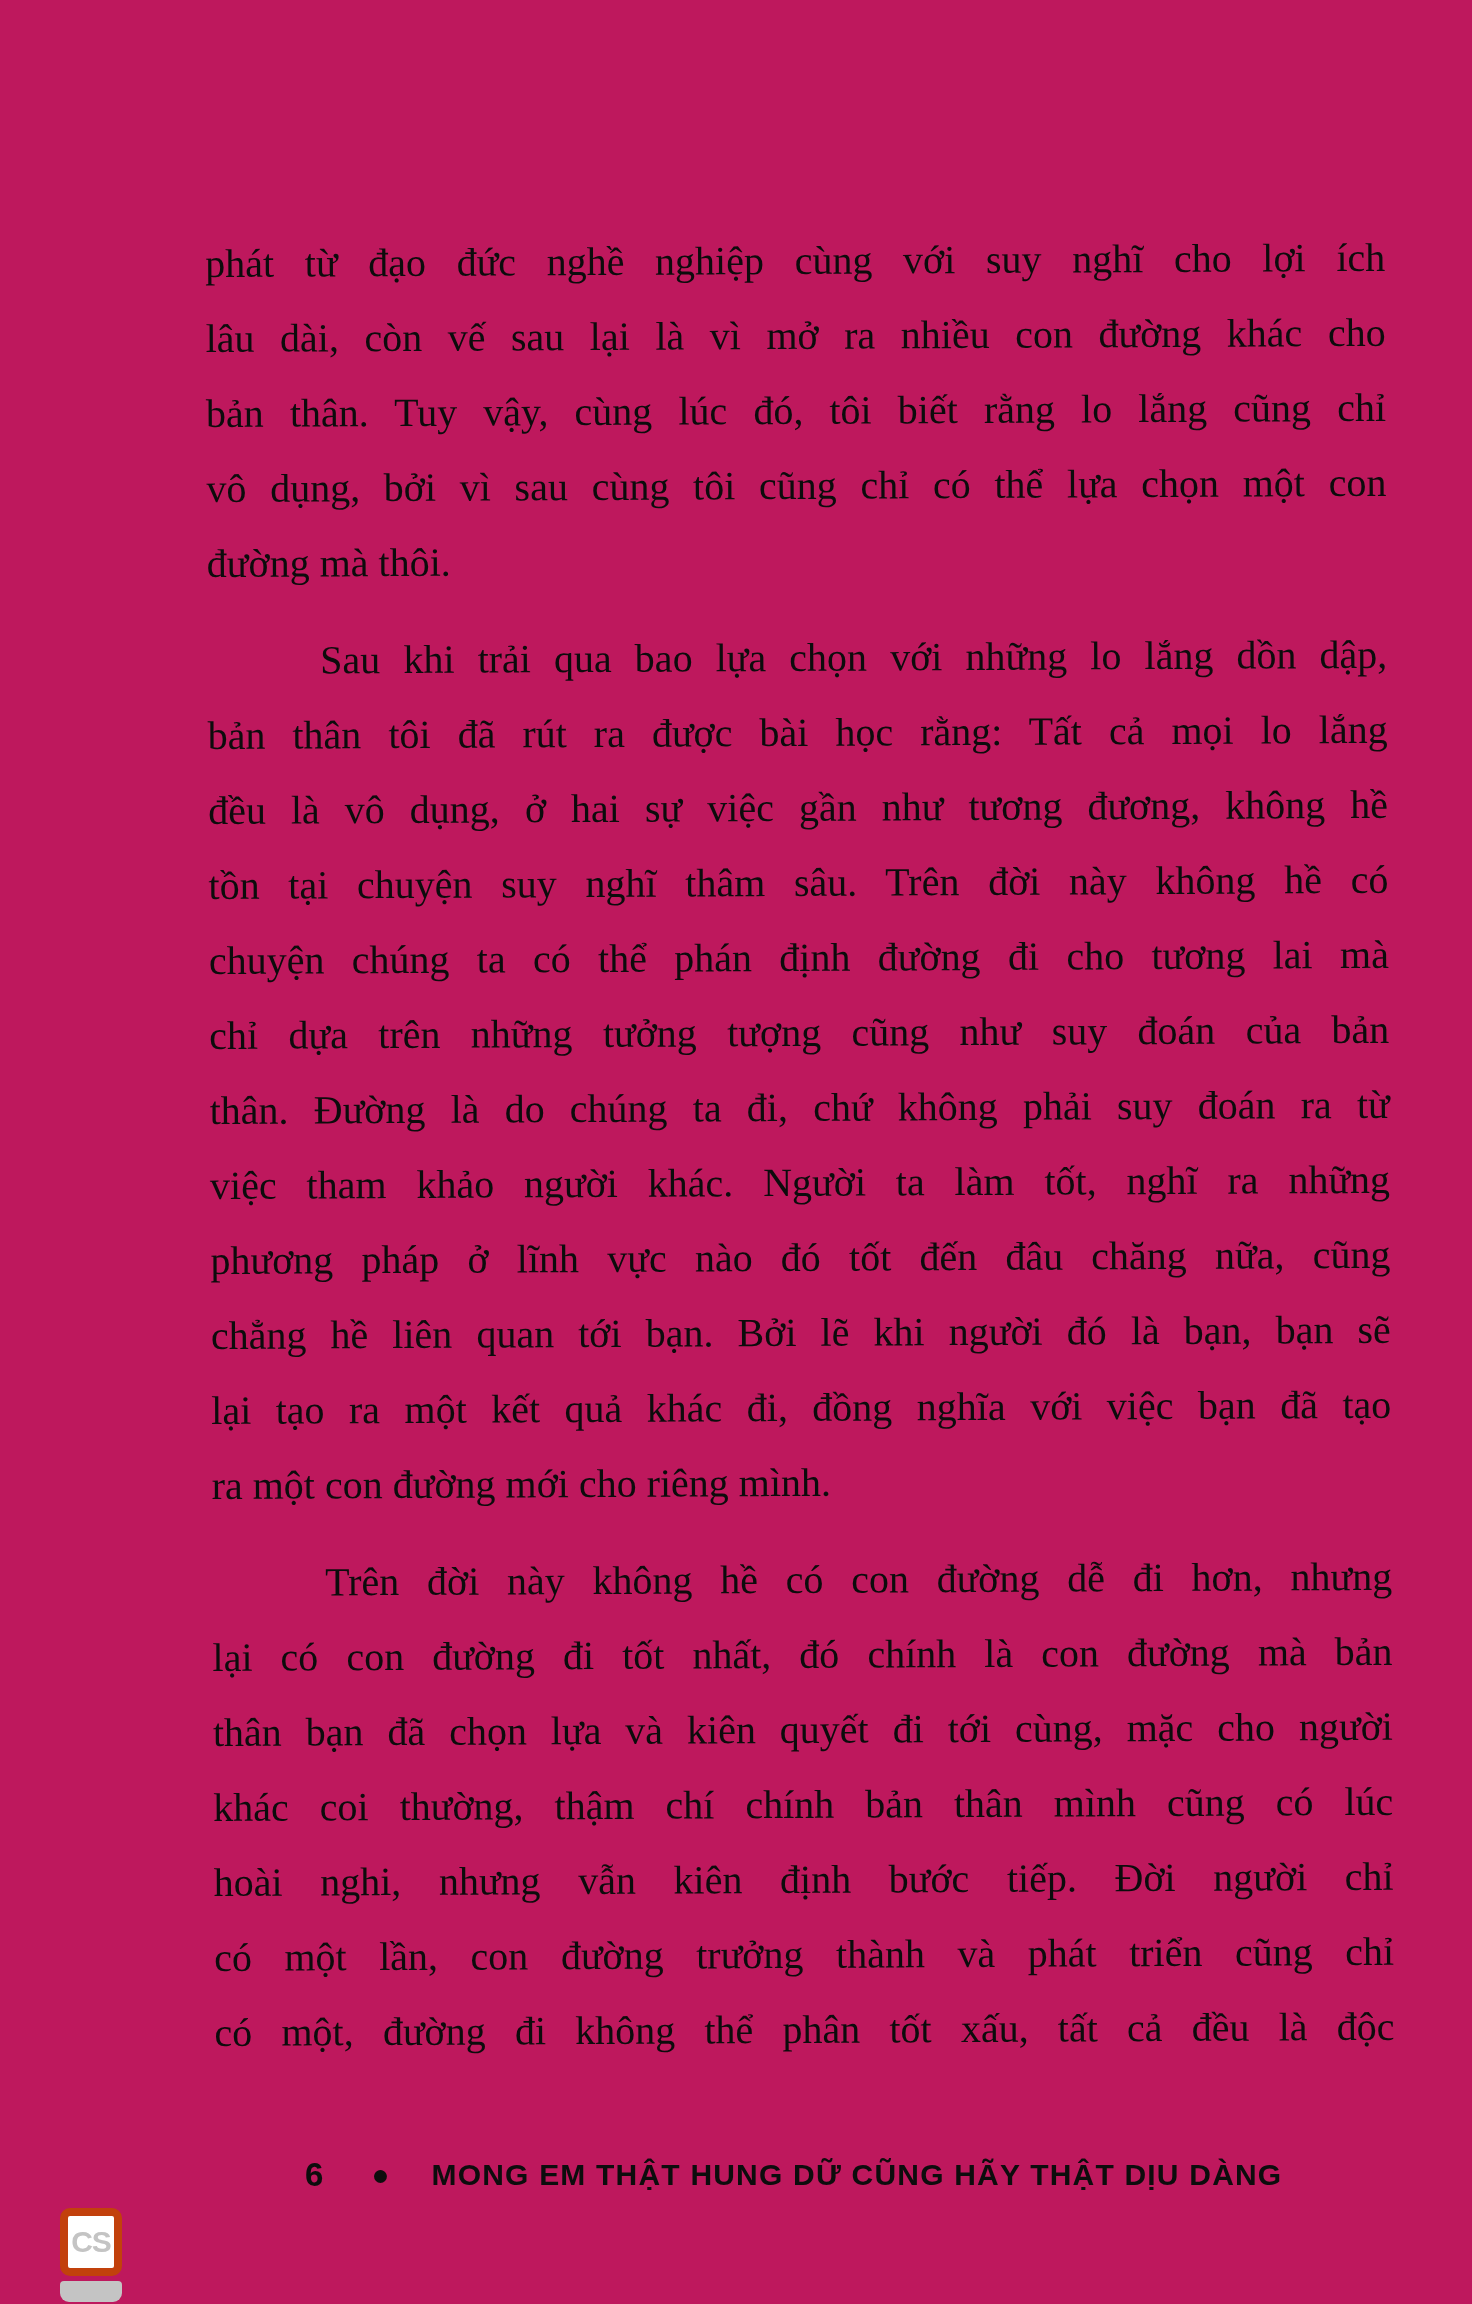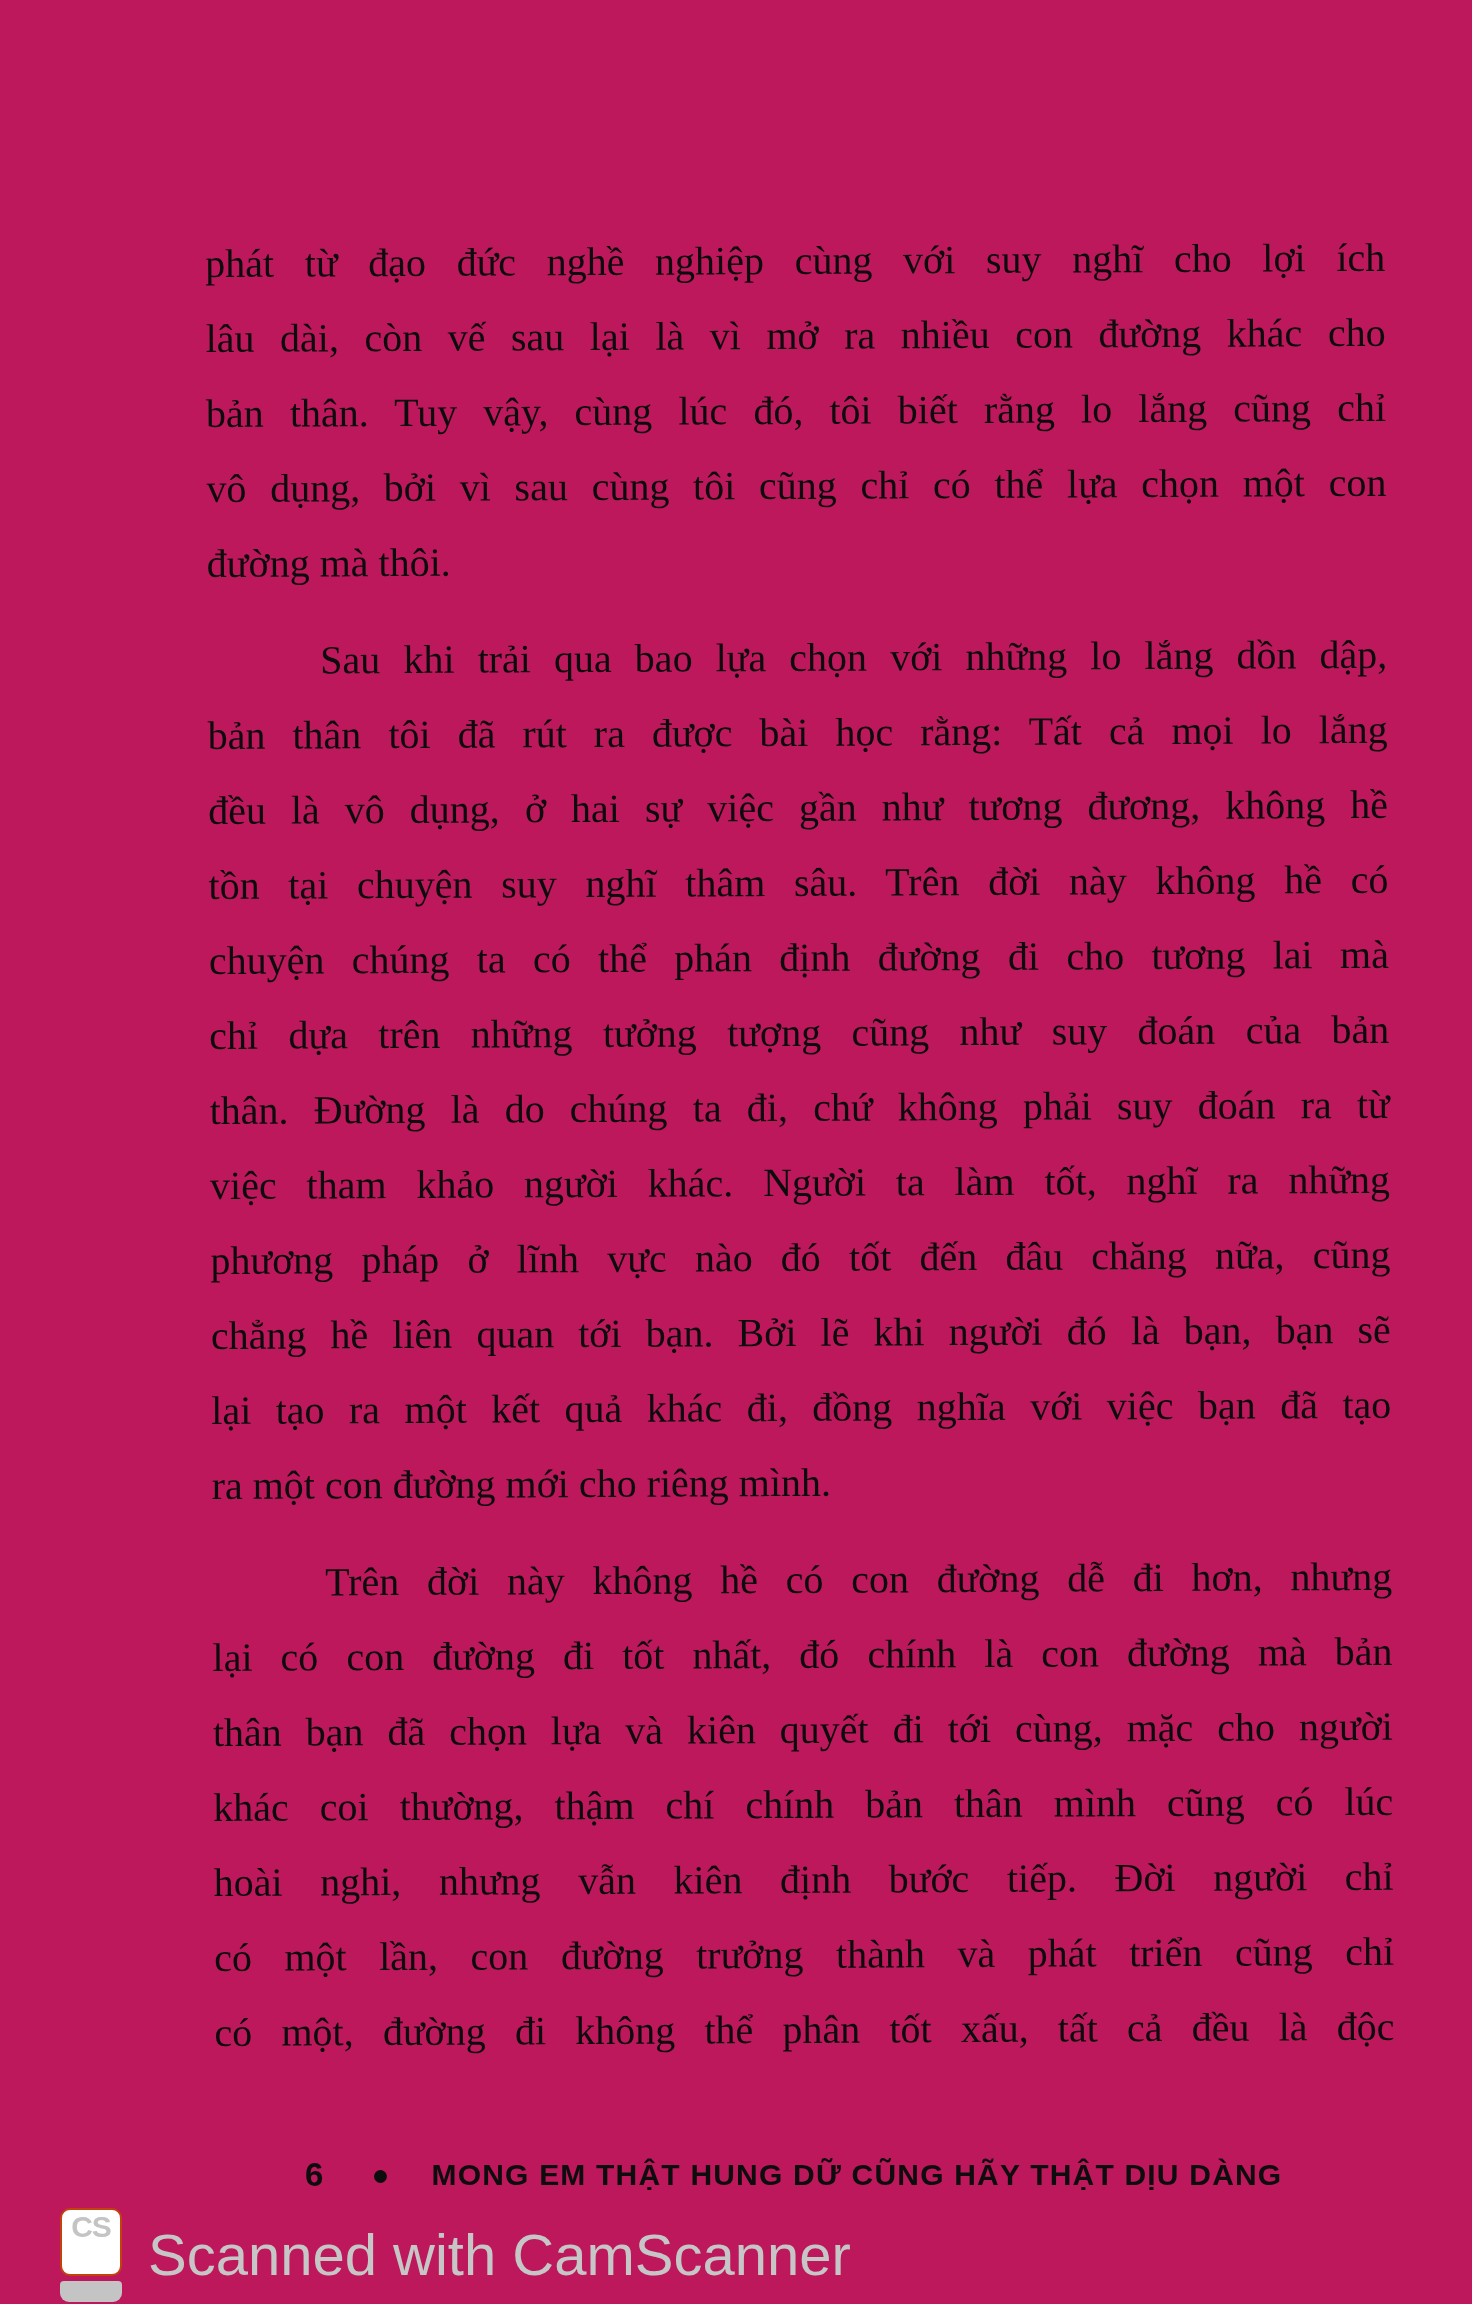--- a/index.html
+++ b/index.html
@@ -67,24 +67,25 @@
     width: 62px;
     height: 94px;
     margin-right: 26px;
     position: relative;
     flex: 0 0 auto;
   }
   .cs-frame {
     box-sizing: border-box;
     width: 62px;
     height: 68px;
-    border: 2px solid #c2410c;
+    border: 8px solid #c2410c;
     border-radius: 10px;
     background: #ffffff;
     display: flex;
+    align-items: center;
     justify-content: center;
   }
   .cs-frame-text {
     font-family: "Liberation Sans", "DejaVu Sans", sans-serif;
     font-weight: bold;
     font-size: 30px;
     color: #c4c4c4;
     letter-spacing: -1px;
   }
   .cs-chin {
@@ -149,16 +150,15 @@
     <span class="book-title">MONG EM THẬT HUNG DỮ CŨNG HÃY THẬT DỊU DÀNG</span>
   </div>
 
   <div class="watermark">
     <div class="cs-logo">
       <div class="cs-frame">
         <span class="cs-frame-text">CS</span>
       </div>
       <div class="cs-chin"></div>
     </div>
-    <div class="wm-label">Scanned with CamScanner</div>
   </div>
 
 </div>
 
 </body></html>

